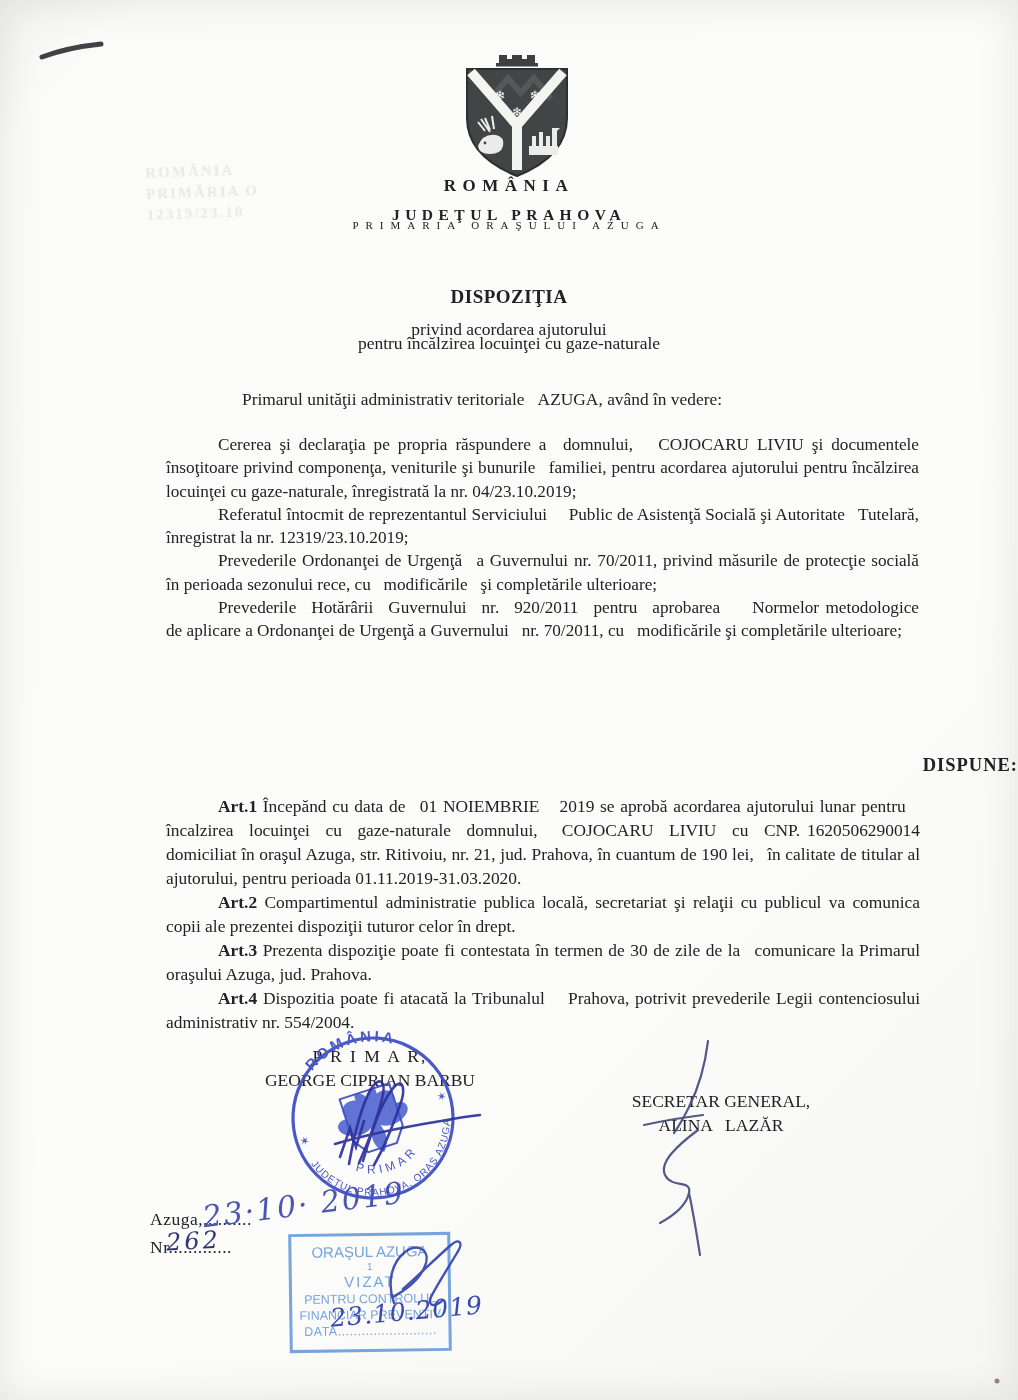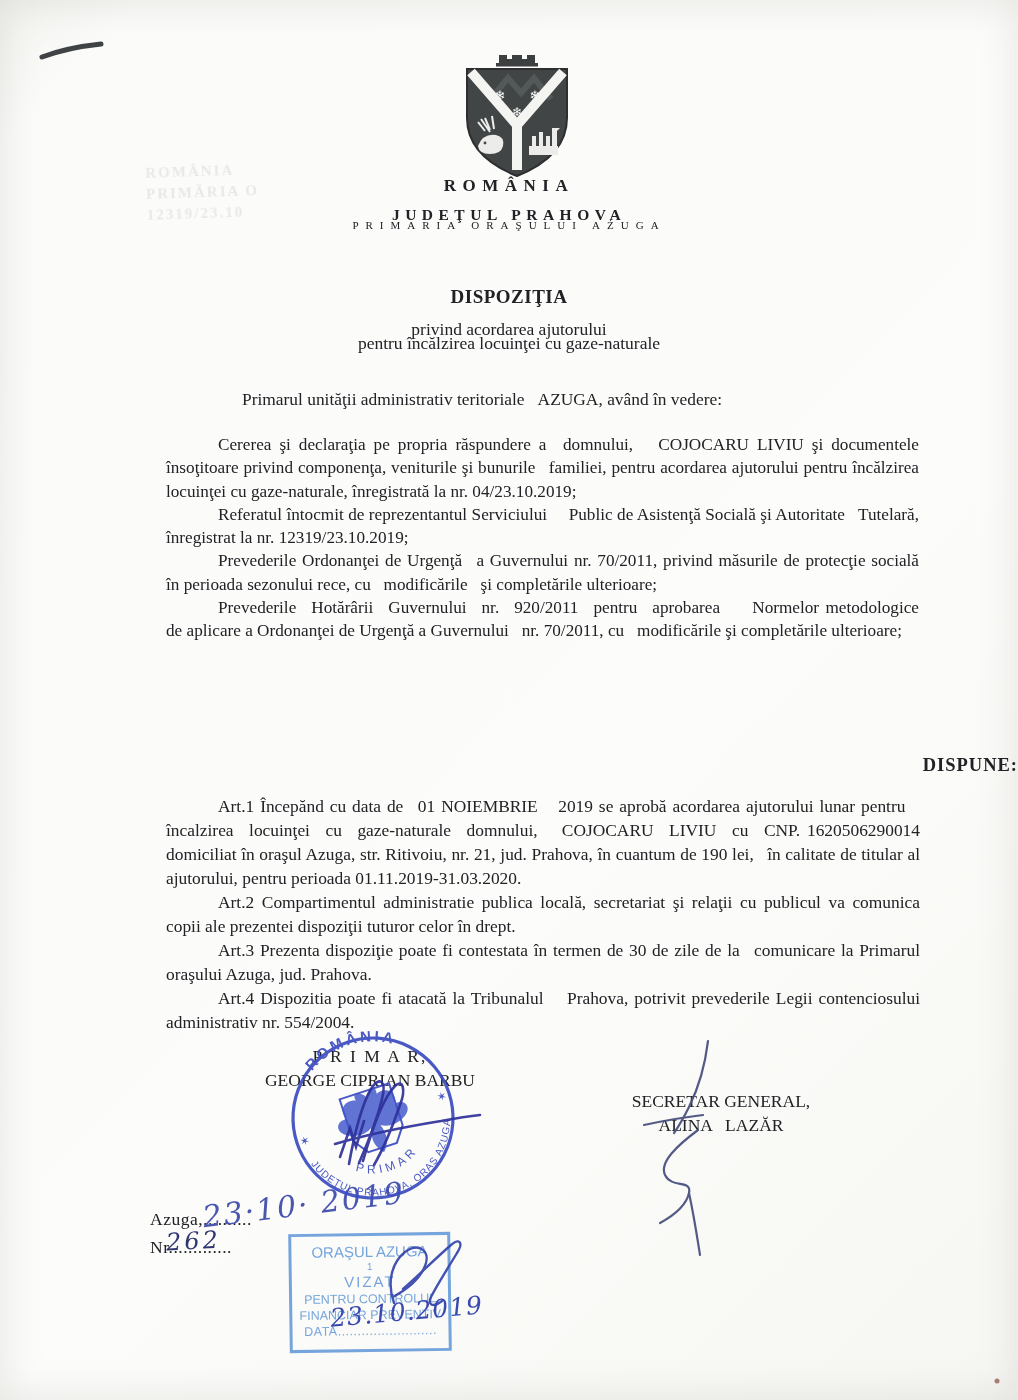--- a/index.html
+++ b/index.html
@@ -18,21 +18,21 @@
   
   .t1{top:286px;font-size:19px;font-weight:700;letter-spacing:.5px;}
   .t2{top:319px;font-size:17.5px;}
   .t3{top:333px;font-size:17.5px;}
   .intro{top:389px;left:166px;width:753px;font-size:17.4px;text-indent:76px;}
   .cons{top:418px;left:166px;width:753px;font-size:17.2px;line-height:23.3px;margin-top:15px;}
   .cons p{margin:0;text-indent:52px;text-align:justify;}
   .dispune{top:755px;font-size:18.5px;font-weight:700;letter-spacing:1px;text-align:right;}
   .arts{top:794px;left:166px;width:754px;font-size:17.4px;line-height:24px;}
   .arts p{margin:0;text-indent:52px;text-align:justify;}
-  .arts b{font-weight:400;}
+  .arts b{font-weight:700;}
   
   .primar-block{left:222px;top:1044px;width:296px;text-align:center;font-size:17.5px;line-height:24px;font-weight:400;}
   .primar-block .l1{letter-spacing:2px;}
   .secretar-block{left:596px;top:1089px;width:250px;text-align:center;font-size:17.5px;line-height:24px;}
   
   .azuga{left:150px;top:1209px;font-size:17.5px;letter-spacing:.5px;}
   .nrline{left:150px;top:1237px;font-size:17.5px;letter-spacing:.5px;text-align:right;}
   .hand{font-family:"DejaVu Serif", serif;font-style:italic;}
   .hand-date{left:202px;top:1187px;font-size:30px;color:#4a57b0;transform:rotate(-7deg);letter-spacing:2px;}
   .hand-nr{left:166px;top:1227px;font-size:24px;color:#30366f;transform:rotate(-3deg);letter-spacing:3px;}

